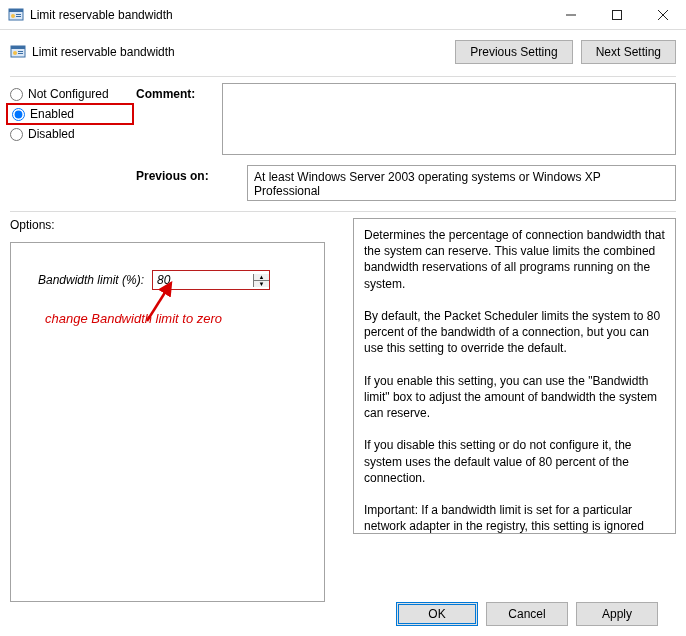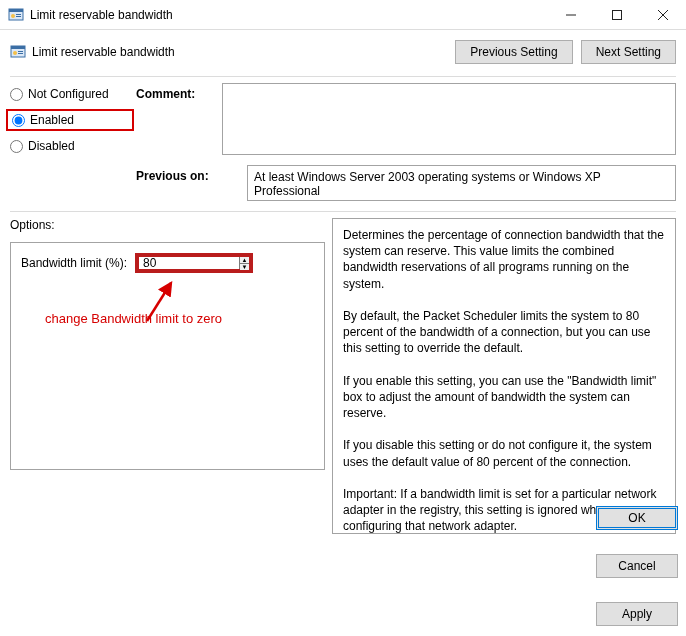--- a/index.html
+++ b/index.html
@@ -73,21 +73,21 @@
     grid-template-columns: 120px 80px 1fr;
     grid-template-rows: auto auto;
     column-gap: 6px;
     row-gap: 10px;
     margin-bottom: 10px;
   }
   .state-radios {
     grid-row: 1 / span 2;
     display: flex;
     flex-direction: column;
-    gap: 10px;
+    gap: 4px;
     padding-top: 4px;
   }
   .radio-row { display:flex; align-items:center; gap:5px; }
   .radio-row input { margin:0; }
   .highlight-red {
     border: 2px solid #d60000;
     padding: 2px 4px;
     margin: -2px -4px;
   }
   .comment-label, .supported-label {
@@ -108,38 +108,40 @@
     border: 1px solid #a3a3a3;
     padding: 4px 6px;
     height: 36px;
     line-height: 14px;
     overflow-y: scroll;
     margin-left: 25px;
   }
   .lower {
     display: grid;
     grid-template-columns: 315px 1fr;
-    column-gap: 7px;
+    column-gap: 28px;
   }
   .section-label {
     font-size: 12px;
     margin-bottom: 10px;
   }
   .options-box {
     border: 1px solid #a3a3a3;
-    height: 228px;
-    padding: 10px;
+    height: 360px;
+    padding: 27px;
     position: relative;
+    font-style: italic;
   }
   .opt-row { display:flex; align-items:center; gap:8px; }
   .spinner {
     display: inline-flex;
-    border: 4px solid #b91c1c;
+    border: 1px solid #b91c1c;
     height: 20px;
     width: 118px;
+    align-items: center;
   }
   .spinner input {
     border: none;
     font: inherit;
     width: 100px;
     padding: 0 4px;
     outline: none;
   }
   .spinbtns {
     display: flex;
@@ -174,25 +176,24 @@
   .help-box {
     border: 1px solid #a3a3a3;
     height: 316px;
     padding: 8px 10px;
     overflow-y: auto;
     line-height: 1.35;
     white-space: pre-wrap;
   }
   .footer {
     position: absolute;
-    right: 8px;
+    right: 28px;
     bottom: 10px;
     display: flex;
-    gap: 24px;
-    flex-direction: column;
+    gap: 8px;
   }
   button.win.primary {
     border: 1px solid #0078d7;
     outline: 1px solid #0078d7;
     outline-offset: -3px;
   }
 </style>
 </head>
 <body>
 

